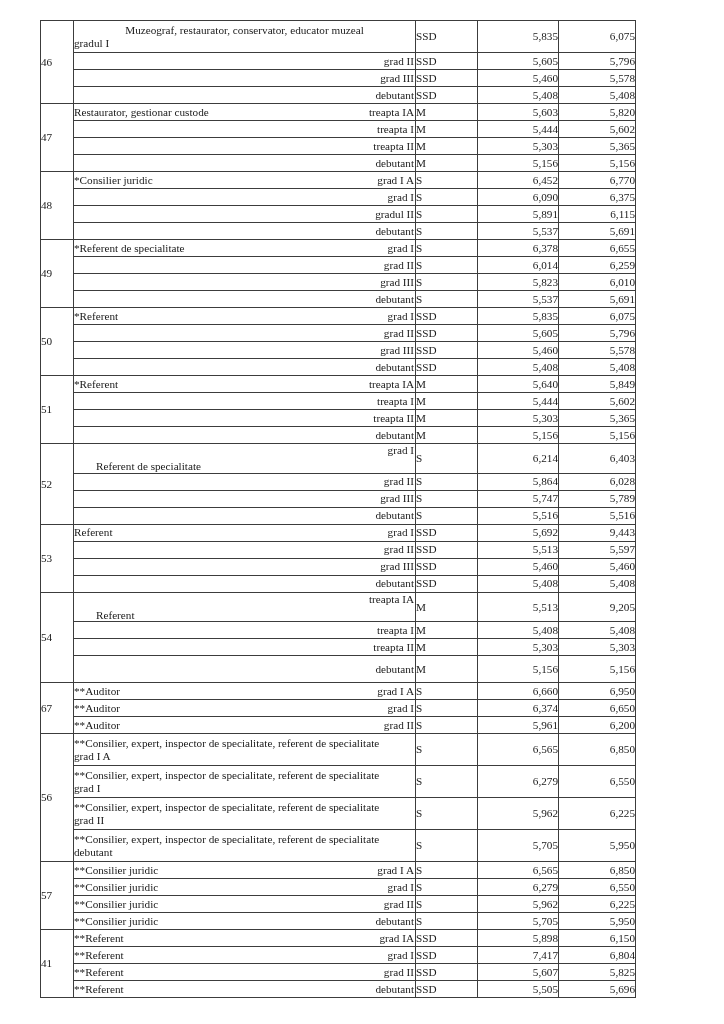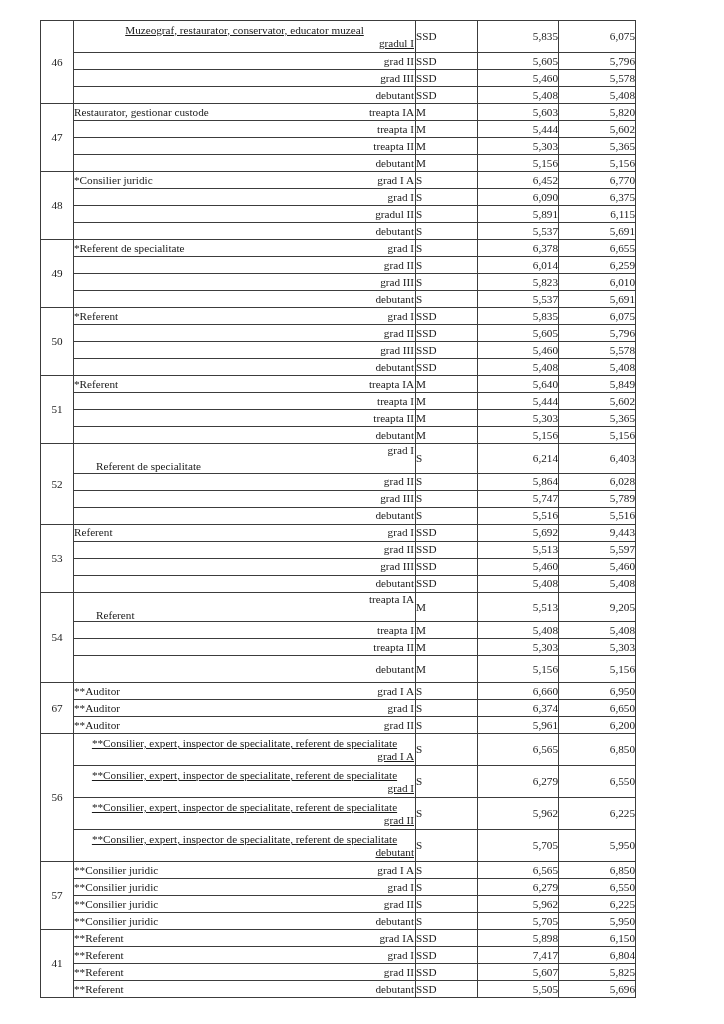--- a/index.html
+++ b/index.html
@@ -36,21 +36,20 @@
     line-height: 1.12;
   }
   
   col.c-num   { width: 33px; }
   col.c-name  { width: 342px; }
   col.c-edu   { width: 62px; }
   col.c-v1    { width: 81px; }
   col.c-v2    { width: 77px; }
 
   td.num {
-    text-align: center;
     vertical-align: bottom;
     border-left: 1px solid #3c3c3c;
     border-right: 1px solid #3c3c3c;
     border-top: none;
     border-bottom: none;
     padding-bottom: 2px;
     font-size: 11.2px;
     border-radius: 15px;
   }
   td.num.mid {
@@ -63,26 +62,26 @@
     padding: 1px 1px 1px 2px;
     position: relative;
     height: 14px;
   }
   .nmwrap {
     display: flex;
     justify-content: space-between;
     align-items: flex-start;
     width: 100%;
   }
-  .ntitle { text-align: center; white-space: nowrap; }
+  .ntitle { text-align: left; white-space: nowrap; }
   .ngrade { text-align: right; white-space: nowrap; padding-right: 1px; }
   .ntitle.indent { padding-left: 22px; margin-top: 16px; }
-  .nmwrap.wrap2 { display: block; text-decoration: underline; }
+  .nmwrap.wrap2 { display: block; }
   .nmwrap.wrap2 .ntitle { display: block; white-space: normal; }
-  .nmwrap.wrap2 .ngrade { display: block; text-align: right; }
+  .nmwrap.wrap2 .ngrade { display: block; text-align: left; }
   .ntitle.centered { flex: 1; text-align: center; }
 
   td.edu { text-align: left; font-size: 11.2px; }
   td.val { text-align: right; padding-right: 9px; font-size: 11.2px; }
 
   tr.h1 td { height: 16px; }
   tr.h2 td { height: 31px; }
   tr.h3 td { height: 26px; }
 </style>
 </head>

